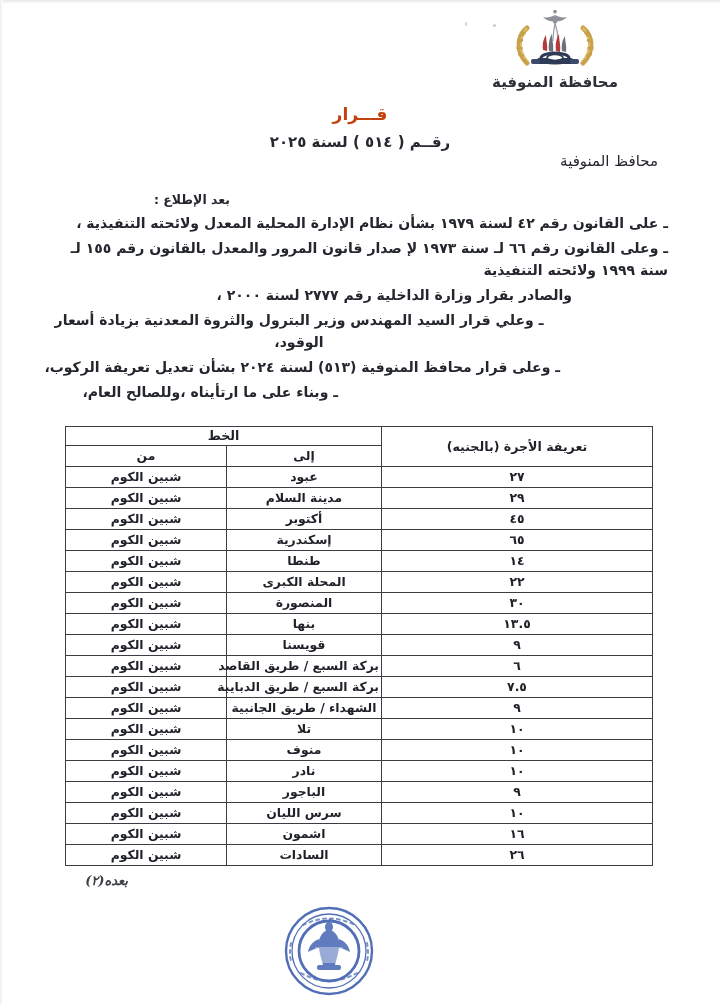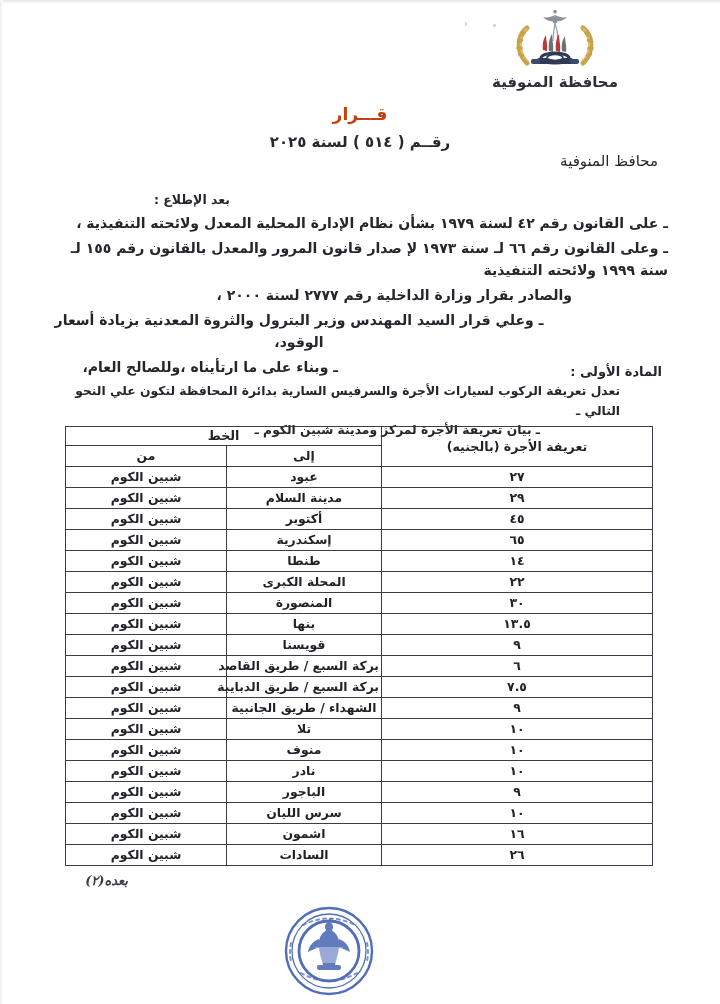--- a/index.html
+++ b/index.html
@@ -272,29 +272,25 @@
   <div class="decision-title">قـــرار</div>
   <div class="decision-number">رقــم ( ٥١٤ ) لسنة ٢٠٢٥</div>
   <div class="governor-line">محافظ المنوفية</div>
 
   <div class="preamble">
     <div class="lead">بعد الإطلاع :</div>
     <div class="clause c1">ـ على القانون رقم ٤٢ لسنة ١٩٧٩ بشأن نظام الإدارة المحلية المعدل ولائحته التنفيذية ،</div>
     <div class="clause c2">ـ  وعلى القانون رقم ٦٦ لـ  سنة ١٩٧٣ لإ  صدار قانون المرور والمعدل بالقانون رقم ١٥٥ لـ  سنة ١٩٩٩ ولائحته التنفيذية</div>
     <div class="clause c2b">والصادر بقرار وزارة الداخلية رقم ٢٧٧٧ لسنة ٢٠٠٠ ،</div>
     <div class="clause c3">ـ  وعلي قرار السيد المهندس وزير البترول والثروة المعدنية بزيادة أسعار الوقود،</div>
+    <div class="clause c4">ـ  وعلى قرار محافظ المنوفية  (٥١٣)  لسنة ٢٠٢٤  بشأن  تعديل تعريفة  الركوب،</div>
     <div class="clause c5">ـ وبناء على ما ارتأيناه ،وللصالح العام،</div>
   </div>
 
 
-  <div class="article-one">
-    <div class="art-head">المادة الأولى :</div>
-    <div class="art-body">تعدل تعريفة الركوب لسيارات الأجرة والسرفيس السارية بدائرة المحافظة  لتكون علي النحو التالي   ـ</div>
-    <div class="art-sub">ـ بيان تعريفة الأجرة لمركز ومدينة شبين الكوم ـ</div>
-  </div>
 
   <table class="fare-table">
     <colgroup>
       <col class="col-fare">
         <col class="col-to">
         <col class="col-from">
     </colgroup>
     <thead>
       <tr>
         <th class="fare-head" rowspan="2">تعريفة الأجرة (بالجنيه)</th>

